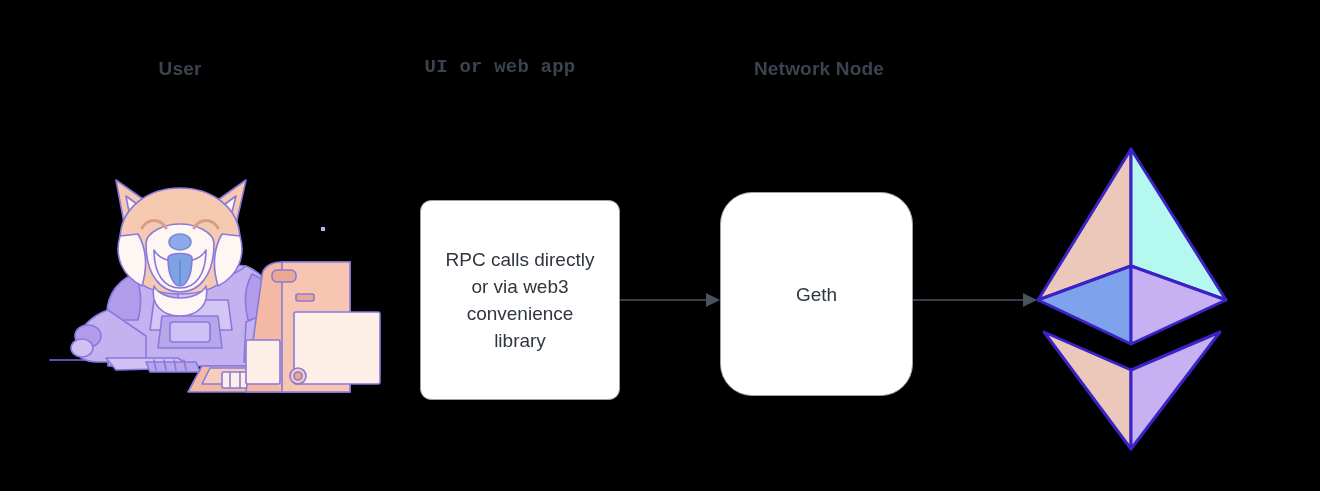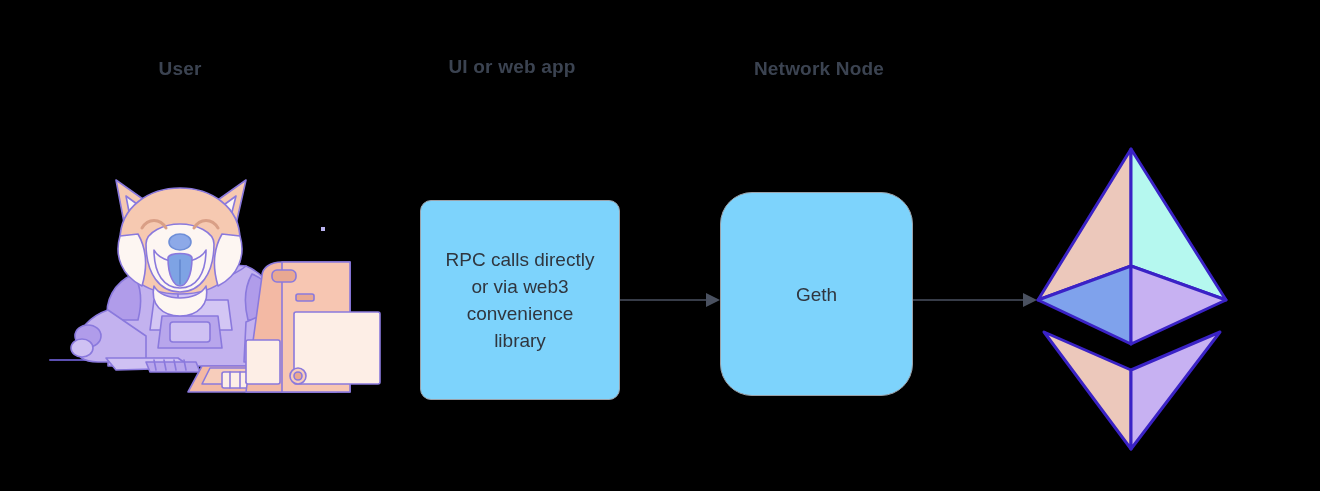--- a/index.html
+++ b/index.html
@@ -13,21 +13,21 @@
     font-size:19px;
     letter-spacing:.2px;
     color:#3b4351;
     white-space:nowrap;
     text-align:center;
     transform:translateX(-50%);
   }
 
   .node-box{
     position:absolute;
-    background:#7dd3fc;
+    background:#ffffff;
     border:1px solid #9aa1a9;
     border-radius:11px;
     box-sizing:border-box;
     display:flex;
     align-items:center;
     justify-content:center;
     text-align:center;
   }
   .node-box .node-label{
     color:#30363f;
@@ -41,21 +41,21 @@
   .artifact-dot{position:absolute;width:4px;height:4px;background:#b9b2ee;}
 
   svg{display:block;overflow:visible;}
 </style>
 </head>
 <body>
 
 <div id="stage">
 
   <div class="col-header" style="left:180px;top:58px;">User</div>
-  <div class="col-header" style="left:512px;top:56px;">UI or web app</div>
+  <div class="col-header" style="left:500px;top:56px;font-family:Liberation Mono, monospace;">UI or web app</div>
   <div class="col-header" style="left:819px;top:58px;">Network Node</div>
 
   <div style="position:absolute;left:50px;top:170px;width:320px;height:240px;">
     <svg width="320" height="240" viewBox="0 0 320 240">
       <g stroke="#8a79dd" stroke-width="1.6" stroke-linejoin="round" stroke-linecap="round">
 
         <line x1="0" y1="190" x2="118" y2="190" stroke="#5b4fb0" stroke-width="2"></line>
 
         <path d="M58 150 C58 124 74 106 96 100 L150 92 L196 96 C216 104 228 124 228 150
                  L228 196 L58 196 Z" fill="#c3b2ef"></path>

